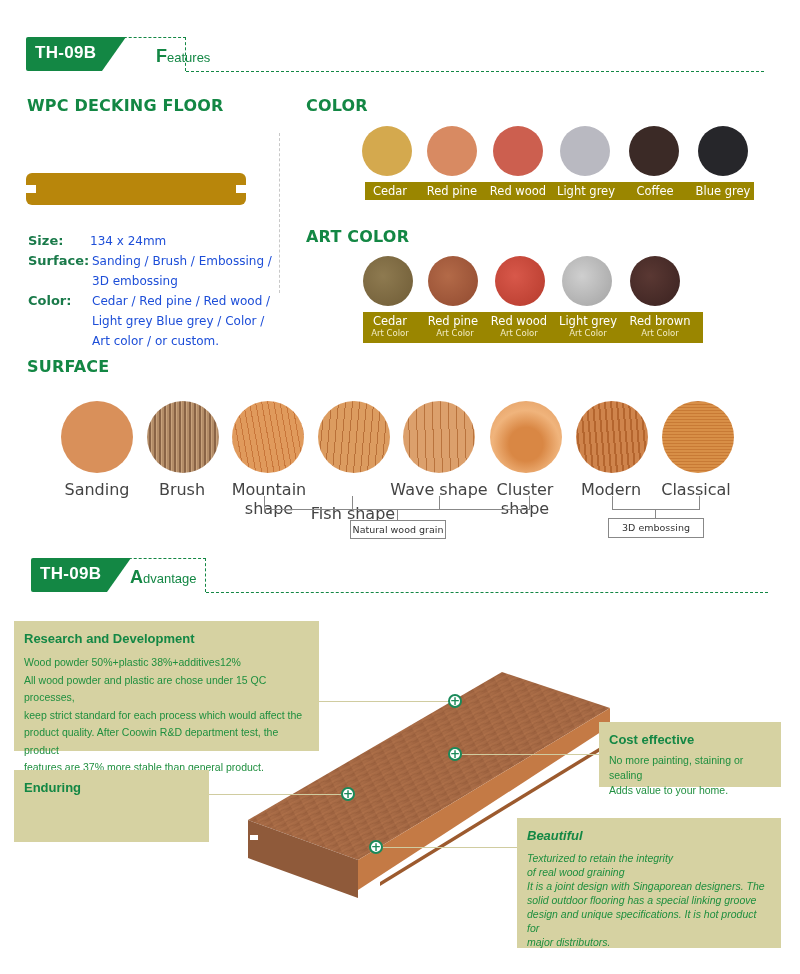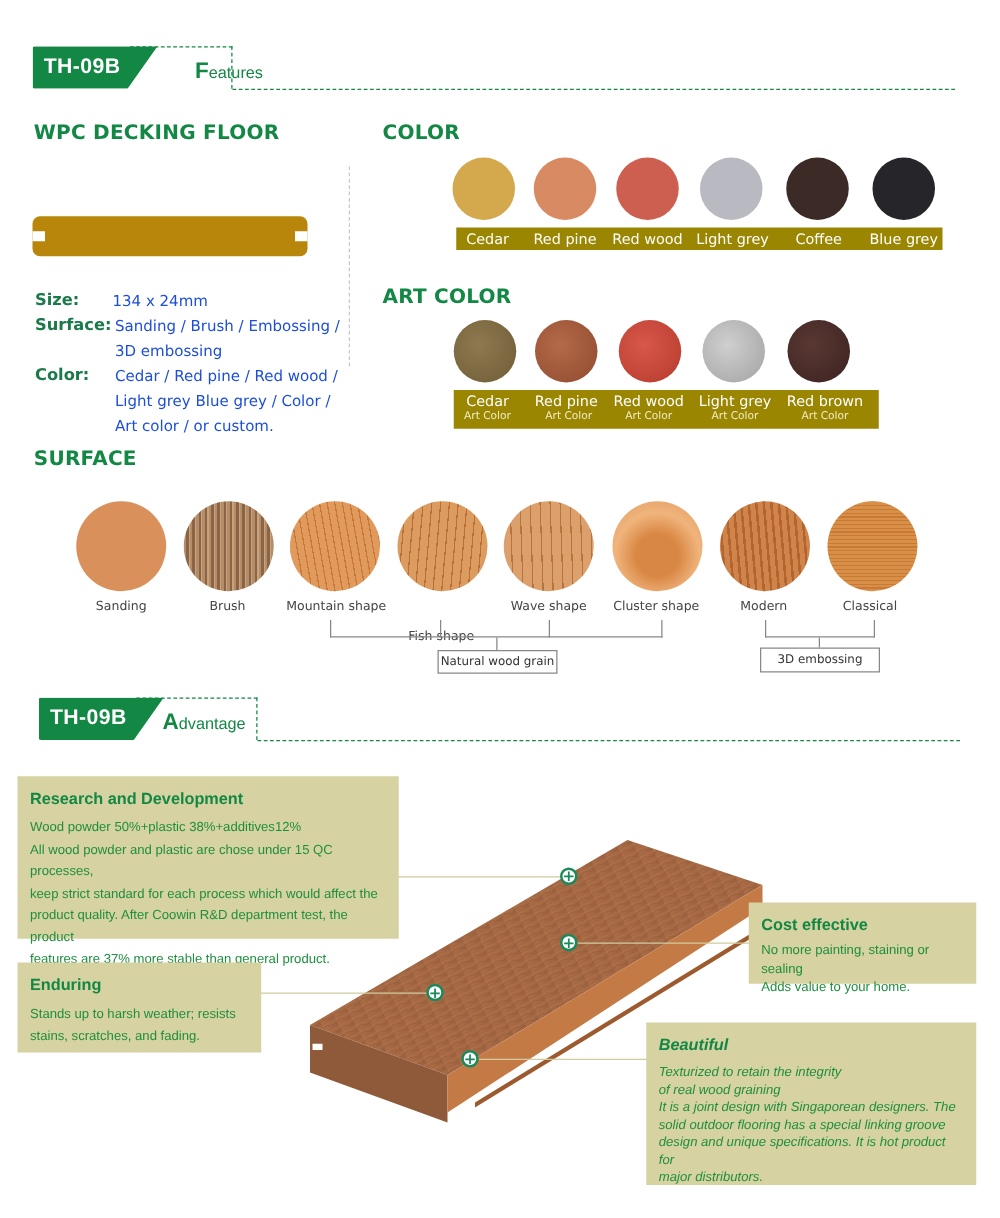--- a/index.html
+++ b/index.html
@@ -24,21 +24,21 @@
   .spec-label { position: absolute; left: 28px; color: #1a7a4a; font-weight: bold; font-size: 13px; font-family: "DejaVu Sans", sans-serif; }
   .spec-val { position: absolute; left: 92px; color: #1d4ed8; font-size: 12px; line-height: 20px; font-family: "DejaVu Sans", sans-serif; }
 
   .vdots { position: absolute; left: 279px; top: 133px; height: 160px; border-left: 1px dashed #c8c8c8; }
 
   .swatch { position: absolute; border-radius: 50%; }
   .band { position: absolute; background: #9a8600; }
   .band-label { position: absolute; color: #fff; font-size: 11.5px; text-align: center; font-family: "DejaVu Sans", sans-serif; }
   .band-sub { position: absolute; color: #f2ecc4; font-size: 8.5px; text-align: center; font-family: "DejaVu Sans", sans-serif; }
 
-  .surf-label { position: absolute; color: #444; font-size: 10px; text-align: center; width: 110px; font-family: "DejaVu Sans", sans-serif; }
+  .surf-label { position: absolute; color: #444; font-size: 16px; text-align: center; width: 110px; font-family: "DejaVu Sans", sans-serif; }
   .bracket { position: absolute; border: 1px solid #888; border-top: none; }
   .stem { position: absolute; width: 0; border-left: 1px solid #888; }
   .group-box { position: absolute; border: 1px solid #888; background: #fff; font-size: 9.5px; color: #333; text-align: center; font-family: "DejaVu Sans", sans-serif; }
 
   
   .panel { position: absolute; background: #d6d2a2; padding: 10px 10px; }
   .panel-title { color: #138744; font-weight: bold; font-size: 13px; margin-bottom: 8px; font-family: "Liberation Sans", sans-serif; }
   .panel-body { color: #1f8f3f; font-size: 10.5px; line-height: 17.5px; font-family: "Liberation Sans", sans-serif; white-space: pre-line; }
 
   .leader { position: absolute; height: 0; border-top: 1px solid #d0cca0; }
@@ -189,22 +189,20 @@
   <div class="panel-title">Research and Development</div>
   <div class="panel-body">Wood powder 50%+plastic 38%+additives12%
 All wood powder and plastic are chose under 15 QC processes,
 keep strict standard for each process which would affect the
 product quality.  After Coowin R&amp;D department test, the product
 features are 37% more stable than general product.</div>
 </div>
 
 <div class="panel" style="left:14px; top:770px; width:195px; height:72px;">
   <div class="panel-title">Enduring</div>
-  <div class="panel-body">Stands up to harsh weather; resists
-stains, scratches, and fading.</div>
 </div>
 
 <div class="panel" style="left:599px; top:722px; width:182px; height:65px;">
   <div class="panel-title" style="margin-bottom:6px;">Cost effective</div>
   <div class="panel-body" style="line-height:15px;">No more painting, staining or sealing
 Adds value to your home.</div>
 </div>
 
 <div class="panel" style="left:517px; top:818px; width:264px; height:130px;font-style:italic;">
   <div class="panel-title">Beautiful</div>

